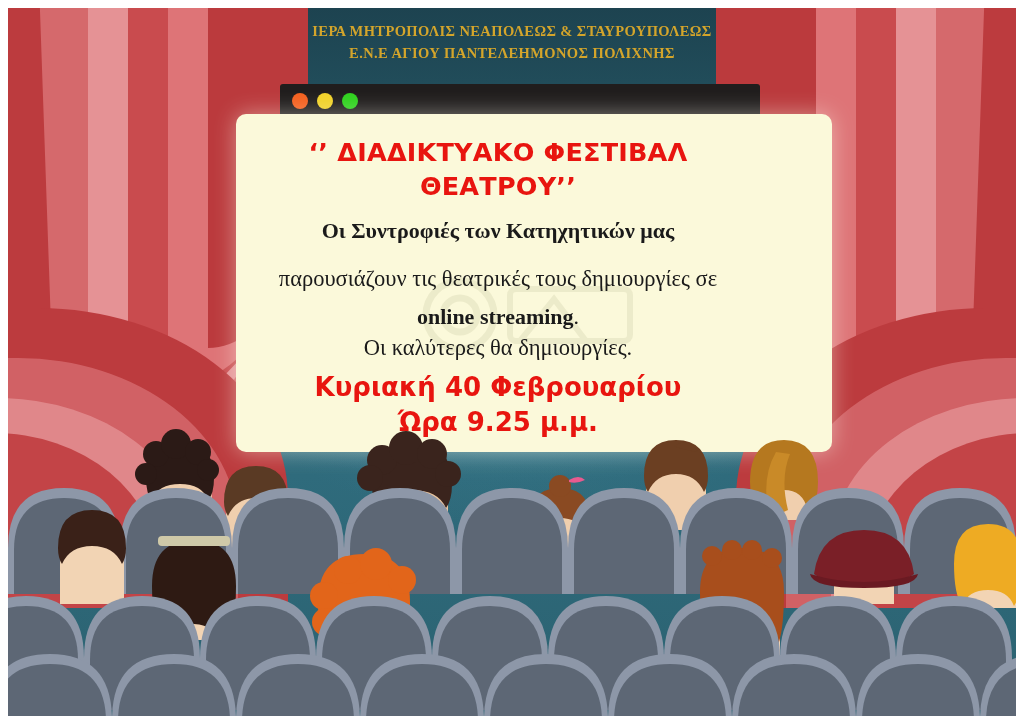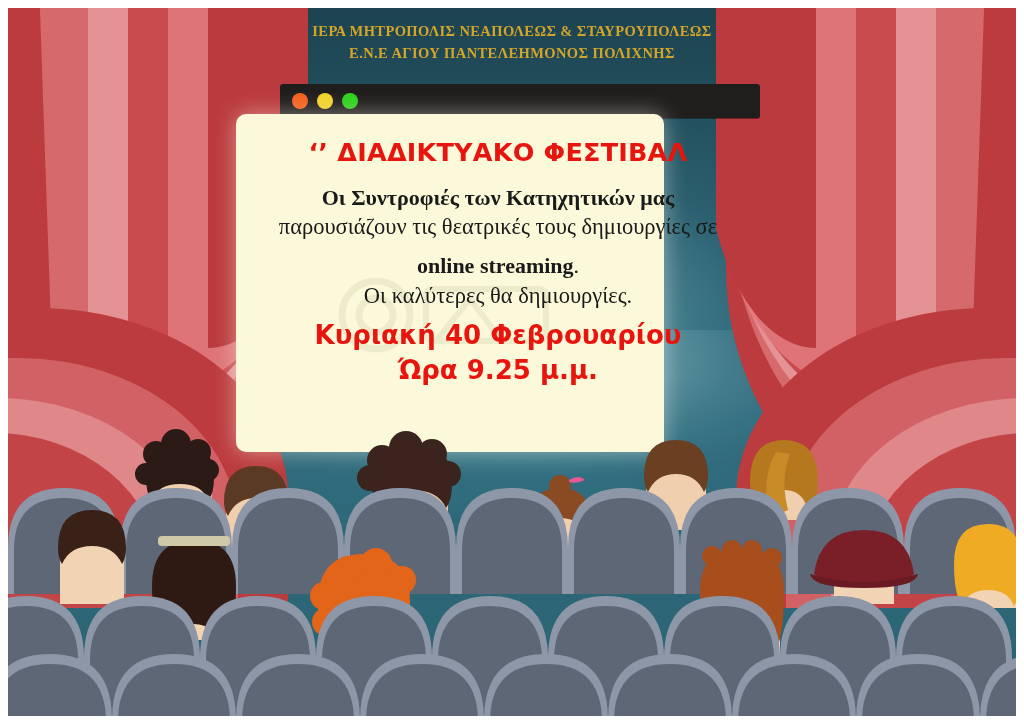--- a/index.html
+++ b/index.html
@@ -80,21 +80,21 @@
     background:#201d1d;border-radius:3px;
     box-shadow:0 1px 0 rgba(0,0,0,.4);
   }
   .dots{position:absolute;left:12px;top:9px;display:flex;gap:9px;}
   .dot{width:16px;height:16px;border-radius:50%;}
   .dot.r{background:#f4601f;}
   .dot.y{background:#f2d22a;}
   .dot.g{background:#2fd11e;}
 
   .win-screen{
-    position:absolute;left:0;top:30px;width:428px;height:338px;
+    position:absolute;left:0;top:30px;width:596px;height:338px;
     background:#fbf9da;border-radius:10px;
     box-shadow:0 0 22px rgba(255,255,240,.45);
   }
   .watermark{
     position:absolute;left:50%;top:58%;transform:translate(-50%,-50%);
     width:240px;height:110px;opacity:.12;pointer-events:none;
   }
 
   .win-content{
     position:absolute;left:0;top:0;width:524px;height:338px;
@@ -103,21 +103,21 @@
   .title{
     color:#e8150f;font-weight:bold;font-size:25.5px;line-height:1.32;
     font-family:"DejaVu Sans","Liberation Sans",sans-serif;
     letter-spacing:.2px;
   }
   .body-serif{
     font-family:"Liberation Serif","DejaVu Serif",serif;
     color:#1a1a1a;font-size:22.5px;line-height:1.30;
   }
   .body-line1{font-weight:bold;margin-top:14px;font-size:22px;}
-  .body-line2{font-weight:normal;margin-top:0;font-size:22.5px;}
+  .body-line2{font-weight:normal;margin-top:18px;font-size:22.5px;}
   .body-line3{font-weight:bold;margin-top:10px;font-size:22px;}
   .body-line3 .dotend{font-weight:normal;}
   .body-line4{font-weight:normal;margin-top:1px;font-size:22.5px;}
   .date{
     color:#e8150f;font-weight:bold;font-size:26px;line-height:1.30;
     font-family:"DejaVu Sans","Liberation Sans",sans-serif;margin-top:9px;
   }
   .time{
     color:#e8150f;font-weight:bold;font-size:26px;line-height:1.30;
     font-family:"DejaVu Sans","Liberation Sans",sans-serif;margin-top:1px;
@@ -196,20 +196,21 @@
       <svg class="watermark" viewBox="0 0 240 110">
         <circle cx="46" cy="60" r="34" fill="none" stroke="#8a8a5a" stroke-width="7"></circle>
         <circle cx="46" cy="60" r="17" fill="none" stroke="#8a8a5a" stroke-width="7"></circle>
         <rect x="96" y="34" width="120" height="52" rx="6" fill="none" stroke="#8a8a5a" stroke-width="6"></rect>
         <path d="M106 86 L140 44 L172 86 Z" fill="none" stroke="#8a8a5a" stroke-width="6"></path>
       </svg>
 
       <div class="win-content">
         <div class="title">
           <div>‘’ ΔΙΑΔΙΚΤΥΑΚΟ ΦΕΣΤΙΒΑΛ</div>
+          <div>ΘΕΑΤΡΟΥ’’</div>
         </div>
 
         <div class="body-serif">
           <div class="body-line1">Οι Συντροφιές των Κατηχητικών μας</div>
           <div class="body-line2">παρουσιάζουν τις θεατρικές τους δημιουργίες σε</div>
           <div class="body-line3"><span>online streaming</span><span class="dotend">.</span></div>
           <div class="body-line4">Οι καλύτερες θα δημιουργίες.</div>
         </div>
 
         <div class="date">Κυριακή 40 Φεβρουαρίου</div>

